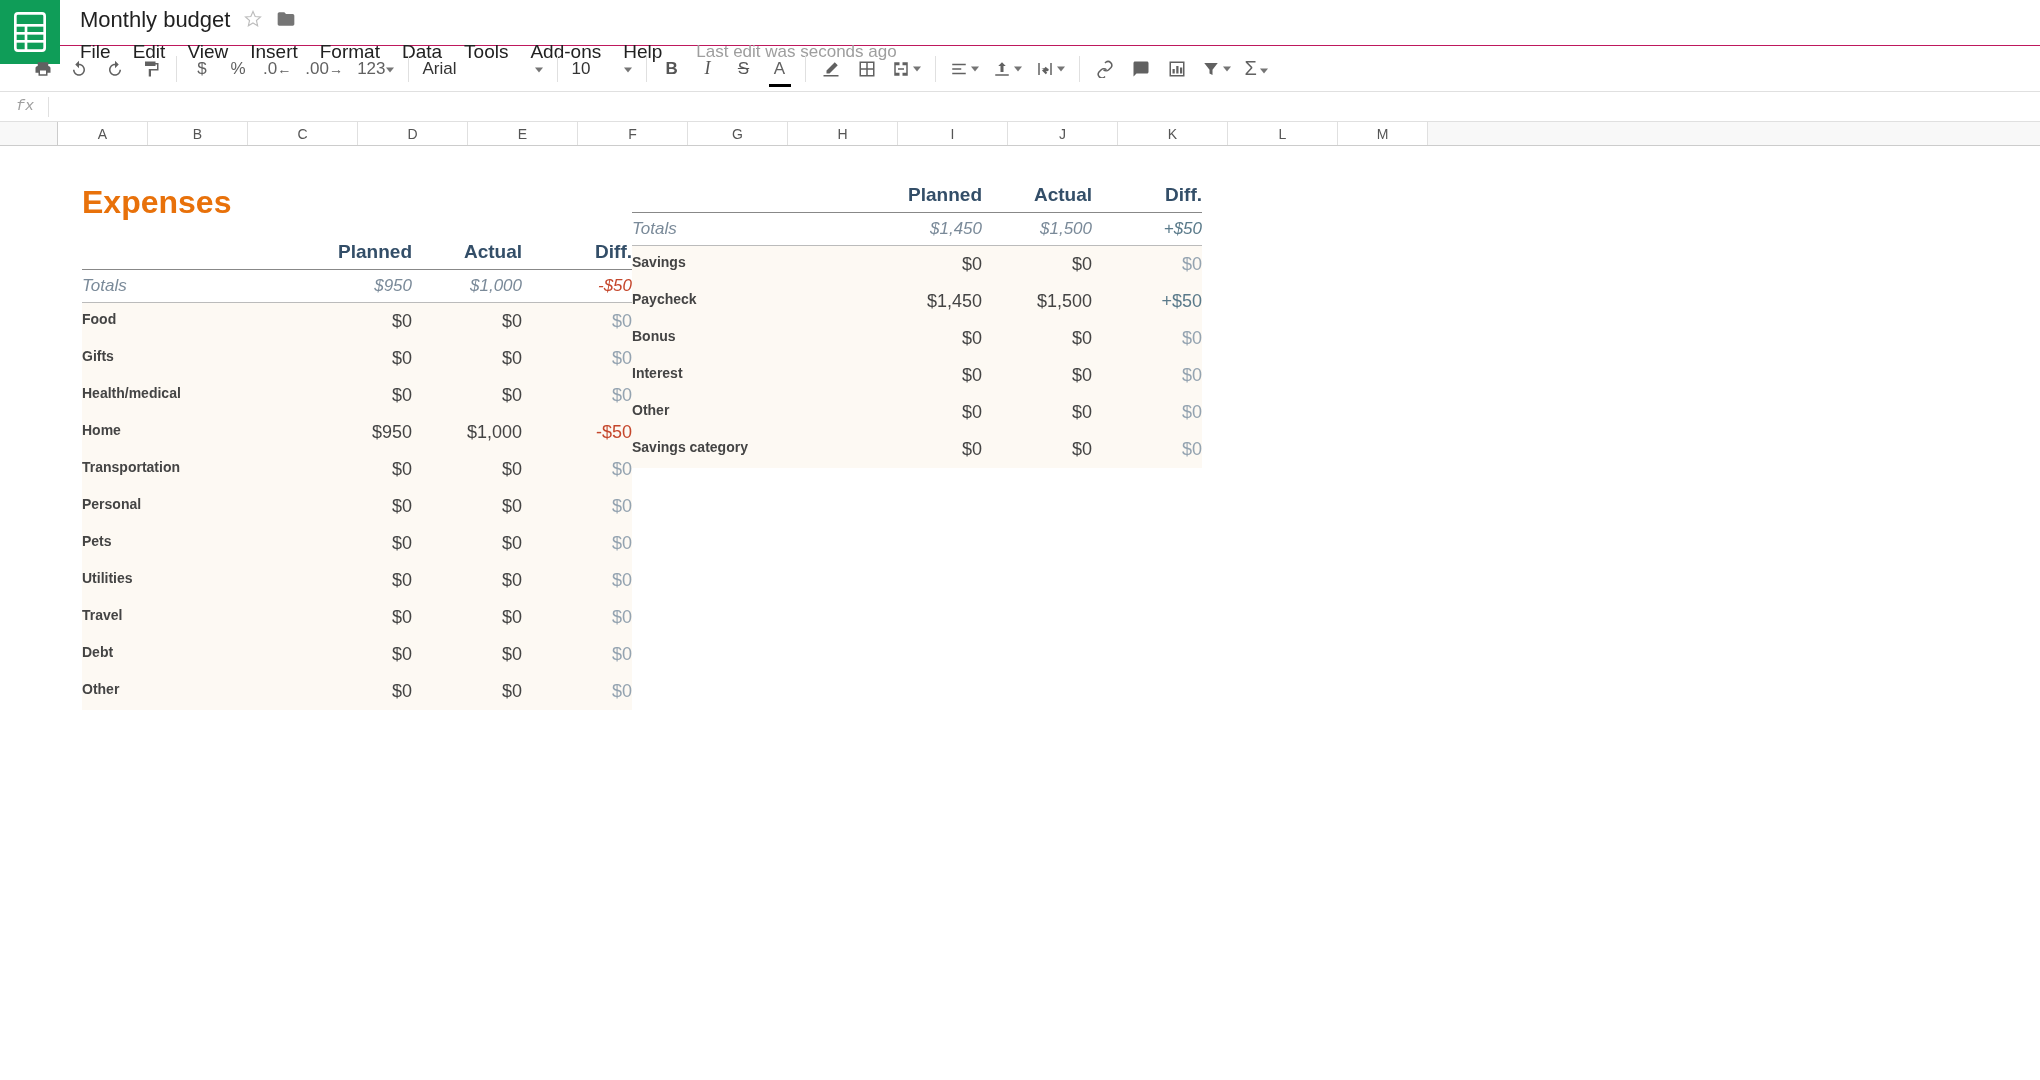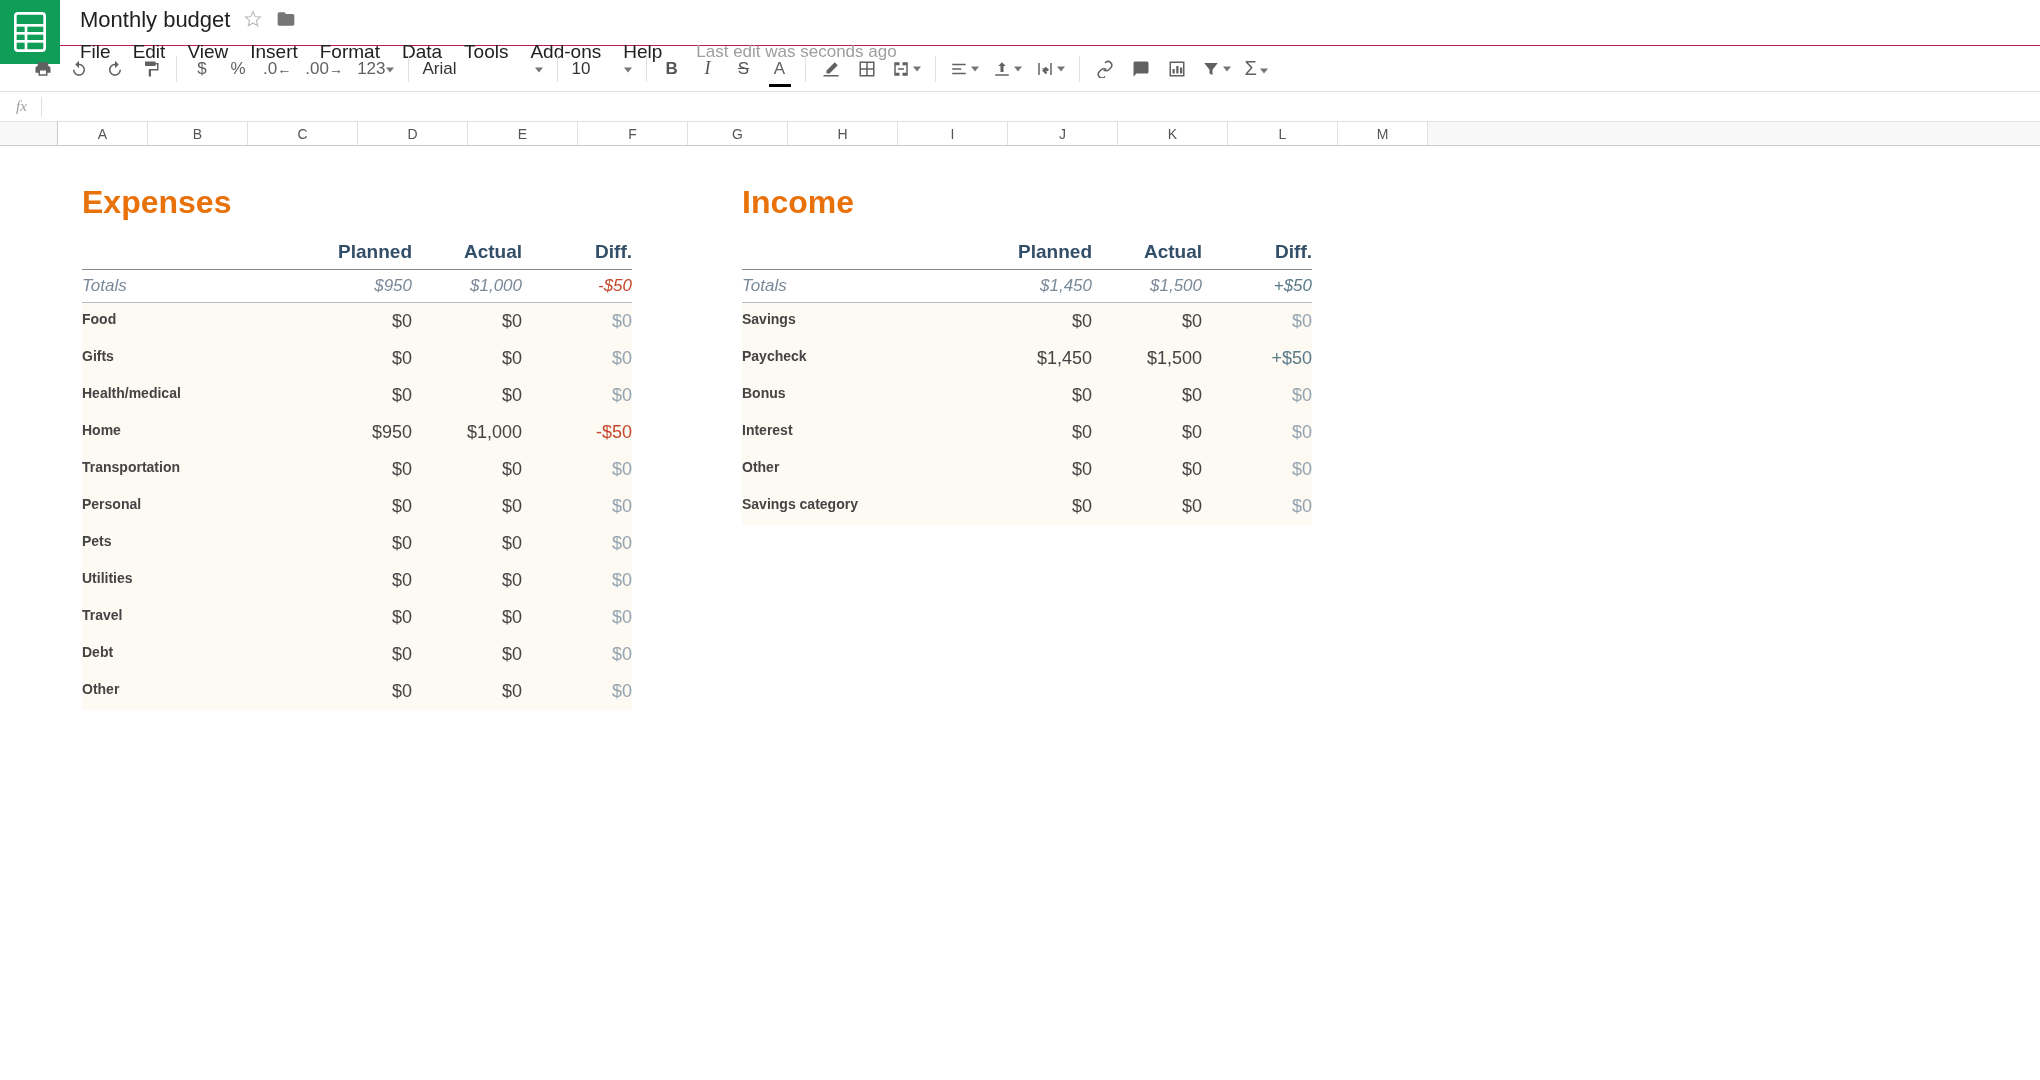--- a/index.html
+++ b/index.html
@@ -29,37 +29,37 @@
 .dd-caret svg { width: 8px; height: 8px; fill: #757575; }
 .tb-text { font-size: 17px; color: #616161; }
 .tb-bold { font-weight: bold; font-size: 17px; color: #555; }
 .tb-italic { font-style: italic; font-family: Georgia, serif; font-size: 18px; color: #555; }
 .tb-strike { text-decoration: line-through; font-size: 17px; color: #555; }
 .color-underline { position: relative; }
 .color-underline::after { content:''; position:absolute; bottom:-4px; left:0; right:0; height:3px; background:#000; }
 
 
 .formula-bar { height: 30px; border-bottom: 1px solid #e0e0e0; display: flex; align-items: center; padding: 0 16px; }
-.fx-label { font-style: italic; font-family: Liberation Serif, serif; font-size: 15px; color: #9e9e9e; margin-right: 14px; }
+.fx-label { font-style: italic; font-family: Liberation Mono, monospace; font-size: 15px; color: #9e9e9e; margin-right: 14px; }
 .fb-sep { width: 1px; height: 20px; background: #e0e0e0; }
 
 
 .col-headers { height: 24px; display: flex; border-bottom: 1px solid #ccc; background: #f8f8f8; }
 .corner-box { width: 58px; border-right: 1px solid #ccc; background: #f8f8f8; }
 .col-h { border-right: 1px solid #e0e0e0; text-align: center; font-size: 14px; color: #555; line-height: 24px; background: #fff; }
 
 
 .grid { display: flex; }
 .row-headers { width: 58px; background: #f8f8f8; }
 .row-h { height: 36px; border-bottom: 1px solid #e8e8e8; border-right: 1px solid #ccc; text-align: center; font-size: 14px; color: #777; line-height: 36px; position: relative; }
 .row-h.tall { height: 48px; line-height: 48px; }
 .row-h .fold { position:absolute; left:2px; font-size:8px; color:#777; }
 
 .sheet-content { flex: 1; position: relative; padding-top: 10px; }
-.tables-wrap { display: flex; gap: 110px; padding-left: 82px; padding-top: 28px; }
+.tables-wrap { display: flex; padding-left: 82px; padding-top: 28px; }
 .budget-table { }
 .section-title { font-size: 32px; font-weight: bold; color: #e8710a; margin-bottom: 20px; }
 .bt-head { display: flex; border-bottom: 1px solid #888; padding-bottom: 6px; }
 .bt-totals { display: flex; border-bottom: 1px solid #bbb; padding: 6px 0; }
 .bt-row { display: flex; padding: 8px 0; background: #fdf9f3; }
 .col-name { width: 220px; font-size: 14px; }
 .col-val { width: 110px; text-align: right; font-size: 18px; }
 .bt-head .col-val, .bt-head .col-name { font-weight: bold; color: #334e68; font-size: 19px; }
 .bt-totals .col-name { font-style: italic; color: #7a8a99; font-size: 17px; }
 .bt-totals .col-val { font-style: italic; color: #7a8a99; font-size: 17px; }
@@ -358,21 +358,20 @@
             </div>
             <div class="bt-row">
               <div class="col-name">Other</div>
               <div class="col-val">$0</div>
               <div class="col-val">$0</div>
               <div class="col-val diff-zero">$0</div>
             </div>
           </div>
       </div>
       <div class="budget-table income">
-        <div class="section-title">Income</div>
         <div class="bt-head">
           <div class="col-name"></div>
           <div class="col-val">Planned</div>
           <div class="col-val">Actual</div>
           <div class="col-val">Diff.</div>
         </div>
         <div class="bt-totals">
           <div class="col-name">Totals</div>
           <div class="col-val">$1,450</div>
           <div class="col-val">$1,500</div>

